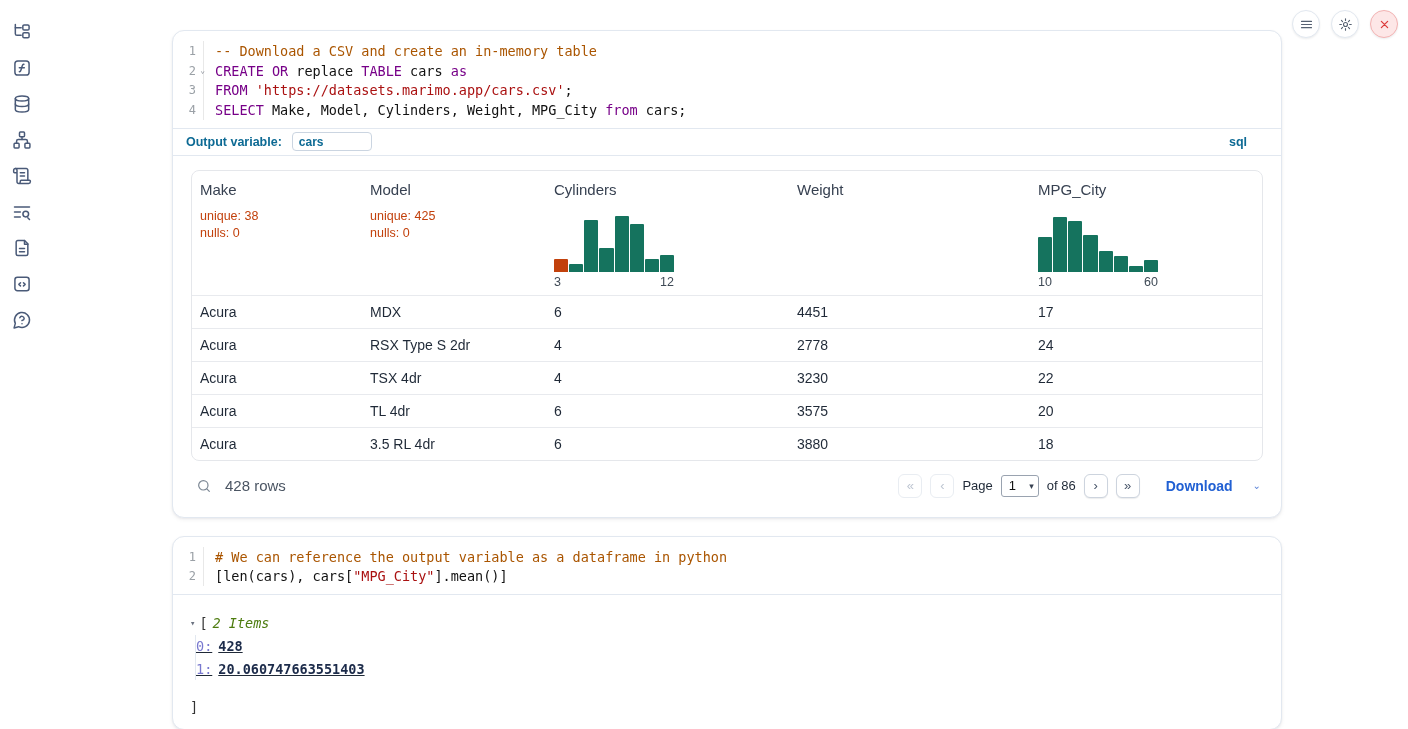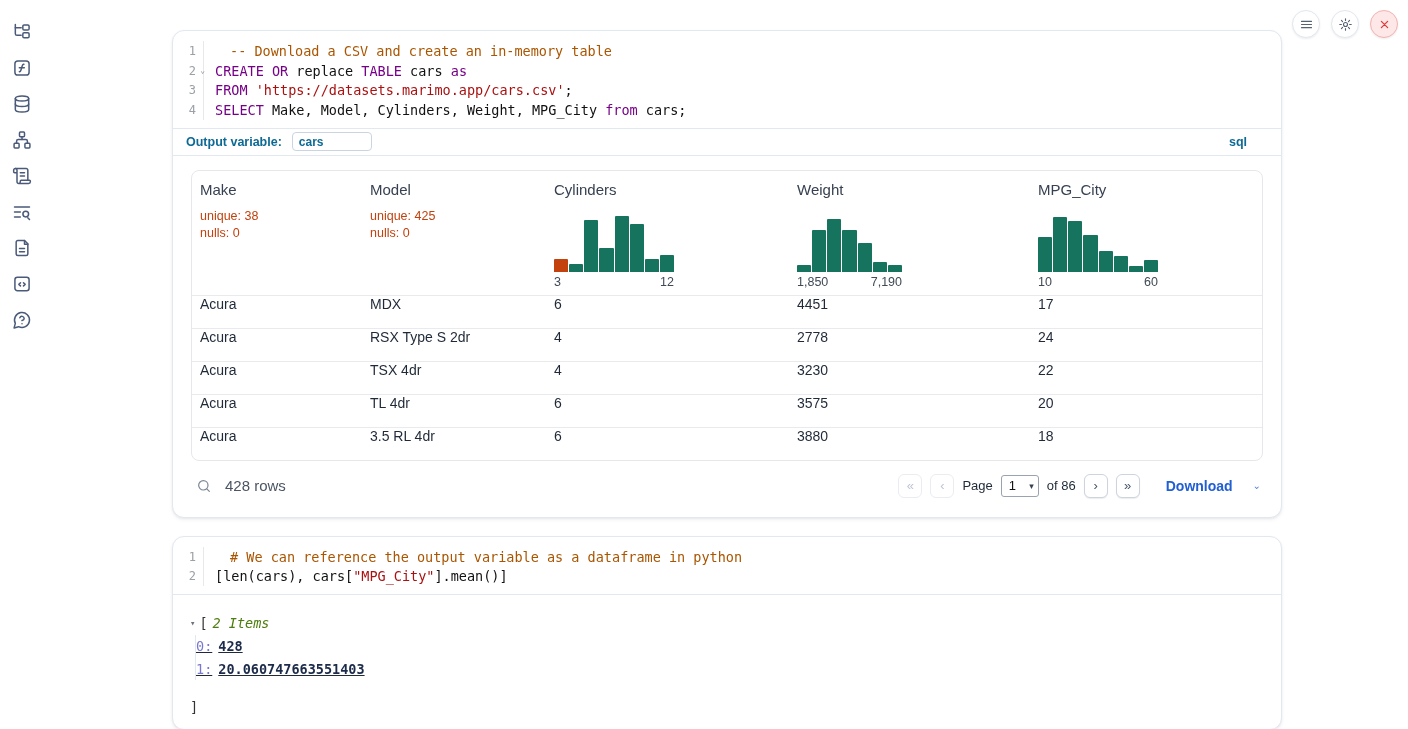--- a/index.html
+++ b/index.html
@@ -28,21 +28,21 @@
 
   
   .code-area { padding:10px 0 8px 0; }
   .code-line { display:flex; height:19.7px; align-items:center;
     font-family:"DejaVu Sans Mono", monospace; font-size:13.5px; white-space:pre; }
   .gutter { width:31px; flex:0 0 31px; text-align:right; padding-right:7px; color:#9aa0a6;
     font-size:12px; position:relative; border-right:1px solid #e8e8e8; height:100%;
     display:flex; align-items:center; justify-content:flex-end; }
   .fold { position:absolute; right:-2px; top:6px; font-size:8px; color:#8a9099; line-height:8px; cursor:pointer; }
   .code { padding-left:11px; }
-  .tk-comment { color:#aa5500;margin-left:15px; }
+  .tk-comment { color:#aa5500; }
   .tk-keyword { color:#770088; }
   .tk-string  { color:#aa1111; }
   .tk-plain   { color:#111; }
 
   
   .outvar-row { border-top:1px solid #e2e8f0; border-bottom:1px solid #e2e8f0; height:28px;
     display:flex; align-items:center; padding:0 34px 0 13px; }
   .outvar-label { font-size:12.5px; font-weight:bold; color:#0d6a94; }
   .outvar-input { margin-left:10px; width:80px; height:19px; border:1px solid #cbd5e1; border-radius:4px;
     font-size:12px; font-weight:bold; color:#0d6a94; padding:0 6px; font-family:"Liberation Sans",sans-serif; }
@@ -54,21 +54,21 @@
   .thead { display:flex; height:124px; }
   .th { padding:10px 6px 6px 8px; display:flex; flex-direction:column; }
   .th-title { font-size:15px; color:#374151; }
   .th-stats { margin-top:10px; font-size:12.5px; color:#c2410c; line-height:17px; }
   .hist-wrap { margin-top:auto; }
   .hist { display:flex; align-items:flex-end; gap:1px; height:56px; }
   .hist .bar { flex:1; border-radius:1px 1px 0 0; }
   .hist-labels { display:flex; justify-content:space-between; font-size:12.5px; color:#3f4a56; margin-top:3px; }
   .c0 { width:170px; flex:0 0 170px; } .c1 { width:184px; flex:0 0 184px; }
   .c2 { width:243px; flex:0 0 243px; } .c3 { width:241px; flex:0 0 241px; } .c4 { flex:1; }
-  .trow { display:flex; height:33px; align-items:flex-start; border-top:1px solid #e8eaee; }
+  .trow { display:flex; height:33px; align-items:center; border-top:1px solid #e8eaee; }
   .td { font-size:14px; color:#1f2937; padding-left:8px; overflow:hidden; white-space:nowrap; }
 
   
   .table-footer { display:flex; align-items:center; height:44px; padding:6px 2px 0 2px; }
   .search-btn { width:22px; height:22px; display:flex; align-items:center; justify-content:center; cursor:pointer; }
   .search-btn svg { width:16px; height:16px; stroke:#7c8794; fill:none; stroke-width:1.8; stroke-linecap:round; }
   .rows-count { margin-left:10px; font-size:15px; color:#4b5563; }
   .pager { margin-left:auto; display:flex; align-items:center; gap:8px; }
   .nav-btn { width:24px; height:24px; border-radius:6px; background:#fff; display:flex; align-items:center;
     justify-content:center; font-size:13px; cursor:pointer; }
@@ -236,35 +236,20 @@
                   <div class="bar" style="height: 30%; background: rgb(21, 115, 94);"></div>
                 </div>
                 <div class="hist-labels">
                   <span>3</span>
                   <span>12</span>
                 </div>
               </div>
             </div>
             <div class="th c3">
               <div class="th-title">Weight</div>
-              <div class="hist-wrap" style="width: 105px;">
-                <div class="hist">
-                  <div class="bar" style="height: 12%; background: rgb(21, 115, 94);"></div>
-                  <div class="bar" style="height: 75%; background: rgb(21, 115, 94);"></div>
-                  <div class="bar" style="height: 95%; background: rgb(21, 115, 94);"></div>
-                  <div class="bar" style="height: 75%; background: rgb(21, 115, 94);"></div>
-                  <div class="bar" style="height: 52%; background: rgb(21, 115, 94);"></div>
-                  <div class="bar" style="height: 17%; background: rgb(21, 115, 94);"></div>
-                  <div class="bar" style="height: 12%; background: rgb(21, 115, 94);"></div>
-                </div>
-                <div class="hist-labels">
-                  <span>1,850</span>
-                  <span>7,190</span>
-                </div>
-              </div>
             </div>
             <div class="th c4">
               <div class="th-title">MPG_City</div>
               <div class="hist-wrap" style="width: 120px;">
                 <div class="hist">
                   <div class="bar" style="height: 62%; background: rgb(21, 115, 94);"></div>
                   <div class="bar" style="height: 97%; background: rgb(21, 115, 94);"></div>
                   <div class="bar" style="height: 90%; background: rgb(21, 115, 94);"></div>
                   <div class="bar" style="height: 65%; background: rgb(21, 115, 94);"></div>
                   <div class="bar" style="height: 37%; background: rgb(21, 115, 94);"></div>

